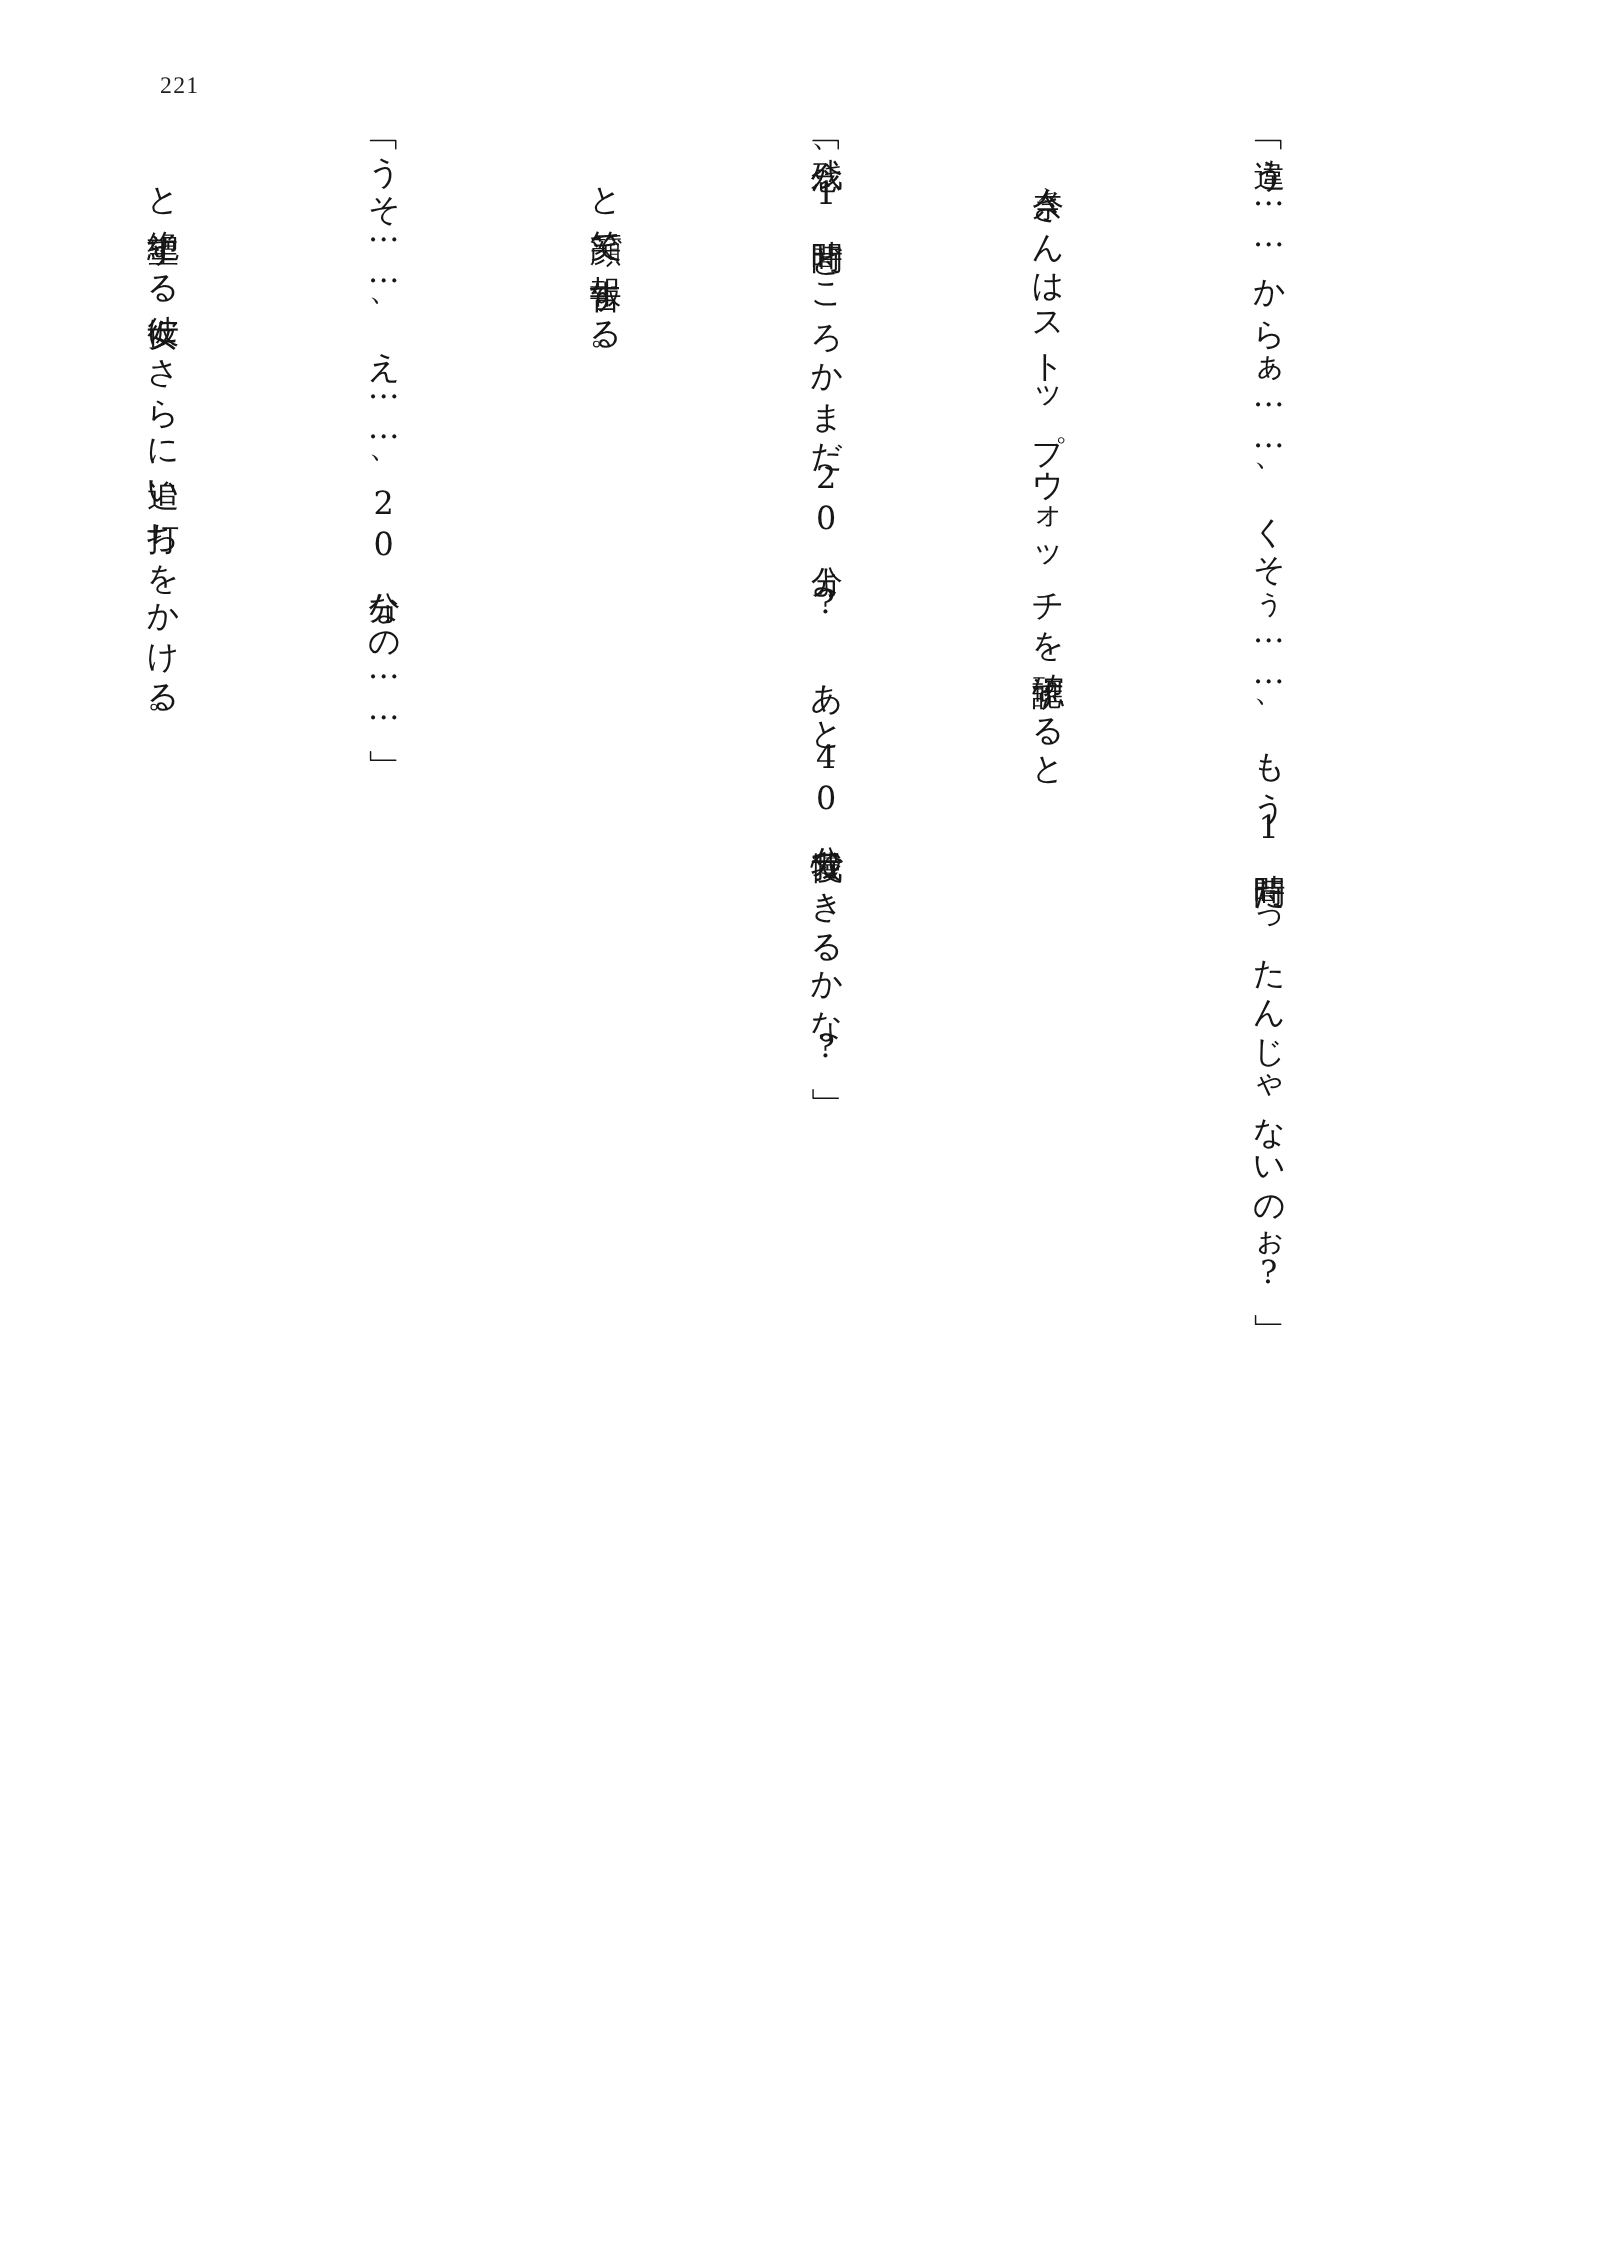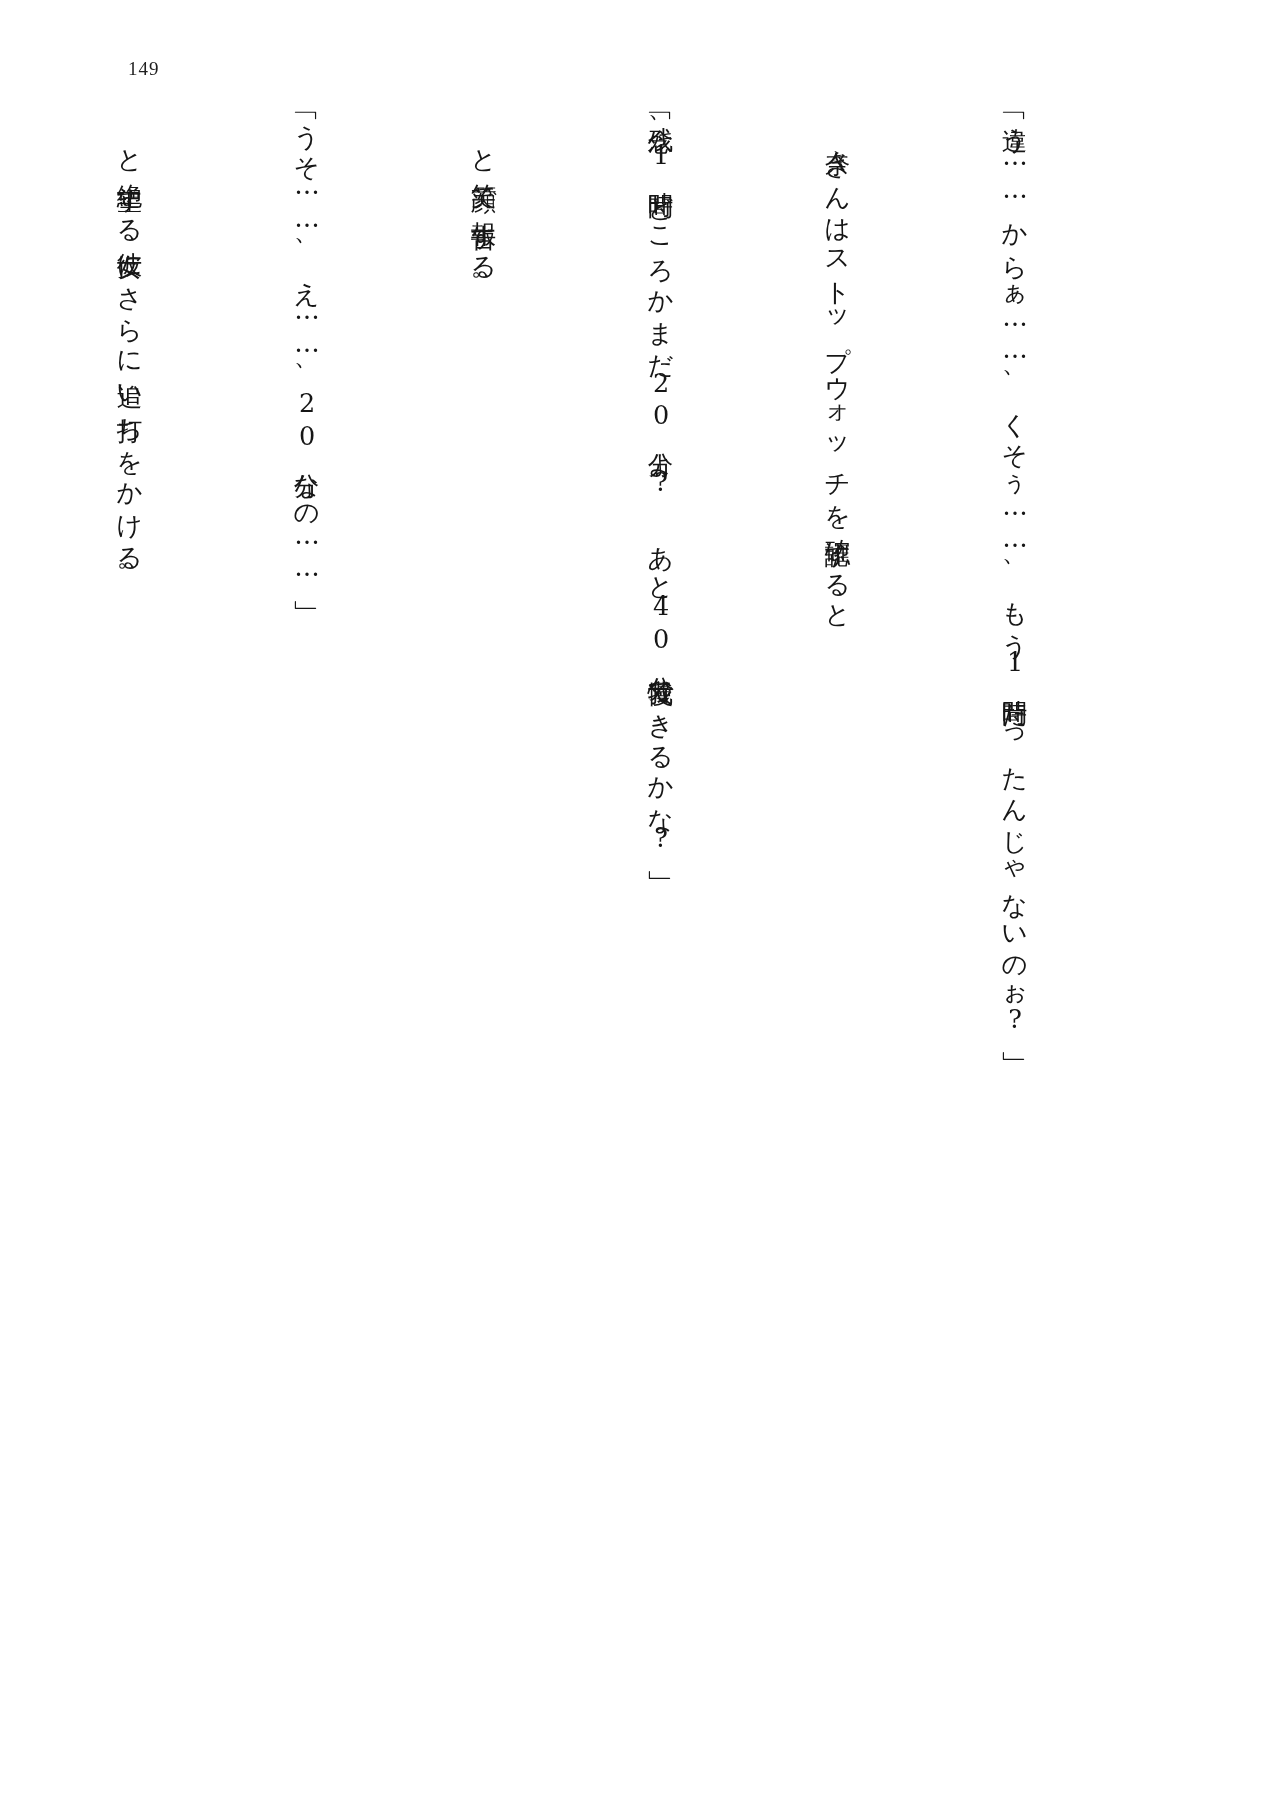--- a/index.html
+++ b/index.html
@@ -51,21 +51,21 @@
   .body-text p {
     margin: 0;
     padding: 0;
   }
 </style>
 </head>
 <body>
 
 <div class="page">
 
-  <div class="page-number">149</div>
+  <div class="page-number">221</div>
 
   <div class="body-text">
     <p>「違う……からぁ……、くそぅ……、もう1時間たったんじゃないのぉ?」</p>
     <p>　奈々さんはストップウォッチを確認すると</p>
     <p>「残念、1時間どころかまだ20分よ?　あと40分我慢できるかな?」</p>
     <p>　と笑顔で報告する。</p>
     <p>「うそ……、え……、20分なの……」</p>
     <p>　と絶望する彼女にさらに追い打ちをかける。</p>
     
     

